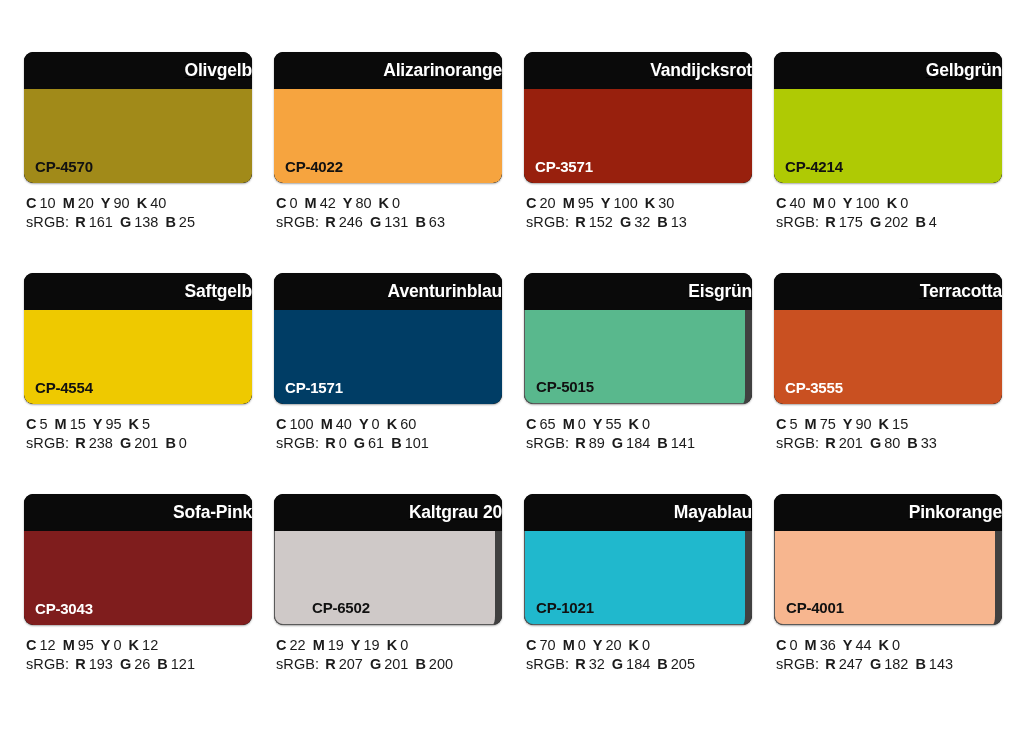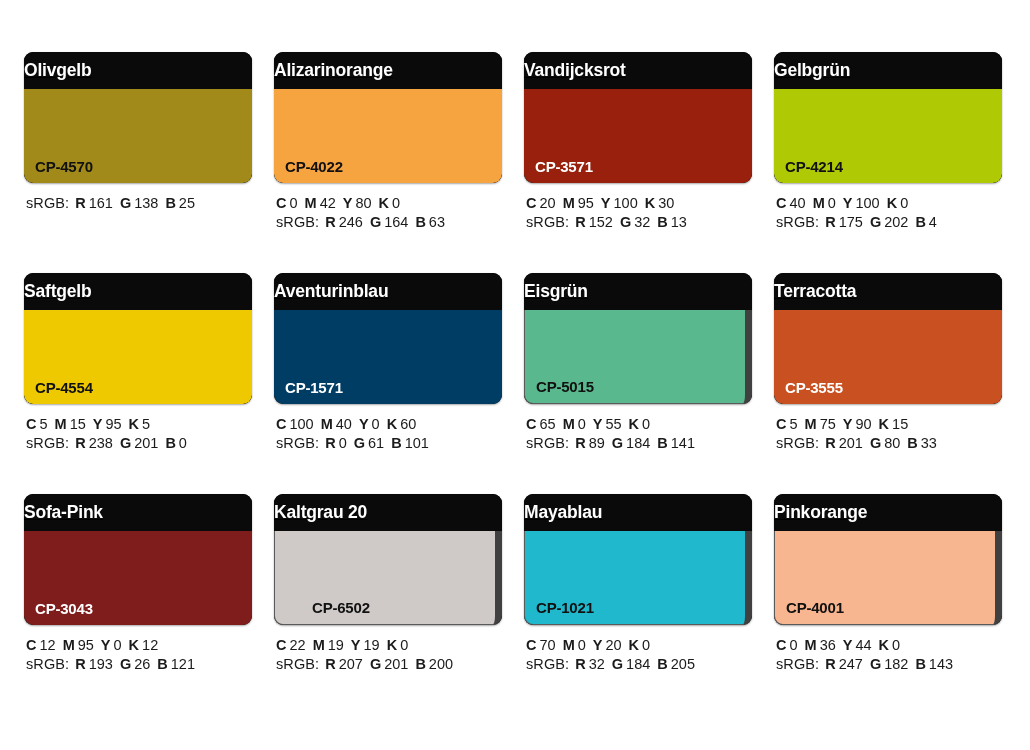--- a/index.html
+++ b/index.html
@@ -52,21 +52,21 @@
 
   .chip-header {
     position: absolute;
     left: 0;
     top: 0;
     width: 100%;
     height: 37px;
     background: #0a0a0a;
     display: flex;
     align-items: center;
-    justify-content: flex-start;
+    justify-content: flex-end;
     text-decoration: underline;
   }
 
   .chip-name {
     color: #ffffff;
     font-size: 17.5px;
     font-weight: 700;
     letter-spacing: -0.2px;
     line-height: 1;
     white-space: nowrap;
@@ -140,35 +140,36 @@
       <div class="card">
         <div class="chip">
           <div class="chip-header" style="background: rgb(10, 10, 10);">
             <div class="chip-name">Olivgelb</div>
           </div>
           <div class="chip-field" style="background: rgb(161, 138, 25);">
             <div class="chip-code" style="color: rgb(17, 17, 17); text-align: right;">CP-4570</div>
           </div>
         </div>
         <div class="specs">
+          <div class="spec-line"><span class="pair"><span class="lbl">C</span><span class="val">10</span></span><span class="pair"><span class="lbl">M</span><span class="val">20</span></span><span class="pair"><span class="lbl">Y</span><span class="val">90</span></span><span class="pair"><span class="lbl">K</span><span class="val">40</span></span></div>
           <div class="spec-line"><span class="prefix">sRGB:</span><span class="pair"><span class="lbl">R</span><span class="val">161</span></span><span class="pair"><span class="lbl">G</span><span class="val">138</span></span><span class="pair"><span class="lbl">B</span><span class="val">25</span></span></div>
         </div>
       </div>
       <div class="card">
         <div class="chip">
           <div class="chip-header" style="background: rgb(10, 10, 10);">
             <div class="chip-name">Alizarinorange</div>
           </div>
           <div class="chip-field" style="background: rgb(246, 164, 63);">
             <div class="chip-code" style="color: rgb(17, 17, 17);">CP-4022</div>
           </div>
         </div>
         <div class="specs">
           <div class="spec-line"><span class="pair"><span class="lbl">C</span><span class="val">0</span></span><span class="pair"><span class="lbl">M</span><span class="val">42</span></span><span class="pair"><span class="lbl">Y</span><span class="val">80</span></span><span class="pair"><span class="lbl">K</span><span class="val">0</span></span></div>
-          <div class="spec-line"><span class="prefix">sRGB:</span><span class="pair"><span class="lbl">R</span><span class="val">246</span></span><span class="pair"><span class="lbl">G</span><span class="val">164</span></span><span class="pair"><span class="lbl">B</span><span class="val">63</span></span></div>
+          <div class="spec-line"><span class="prefix">sRGB:</span><span class="pair"><span class="lbl">R</span><span class="val">246</span></span><span class="pair"><span class="lbl">G</span><span class="val">131</span></span><span class="pair"><span class="lbl">B</span><span class="val">63</span></span></div>
         </div>
       </div>
       <div class="card">
         <div class="chip">
           <div class="chip-header" style="background: rgb(10, 10, 10);">
             <div class="chip-name">Vandijcksrot</div>
           </div>
           <div class="chip-field" style="background: rgb(152, 32, 13);">
             <div class="chip-code" style="color: rgb(255, 255, 255);">CP-3571</div>
           </div>

